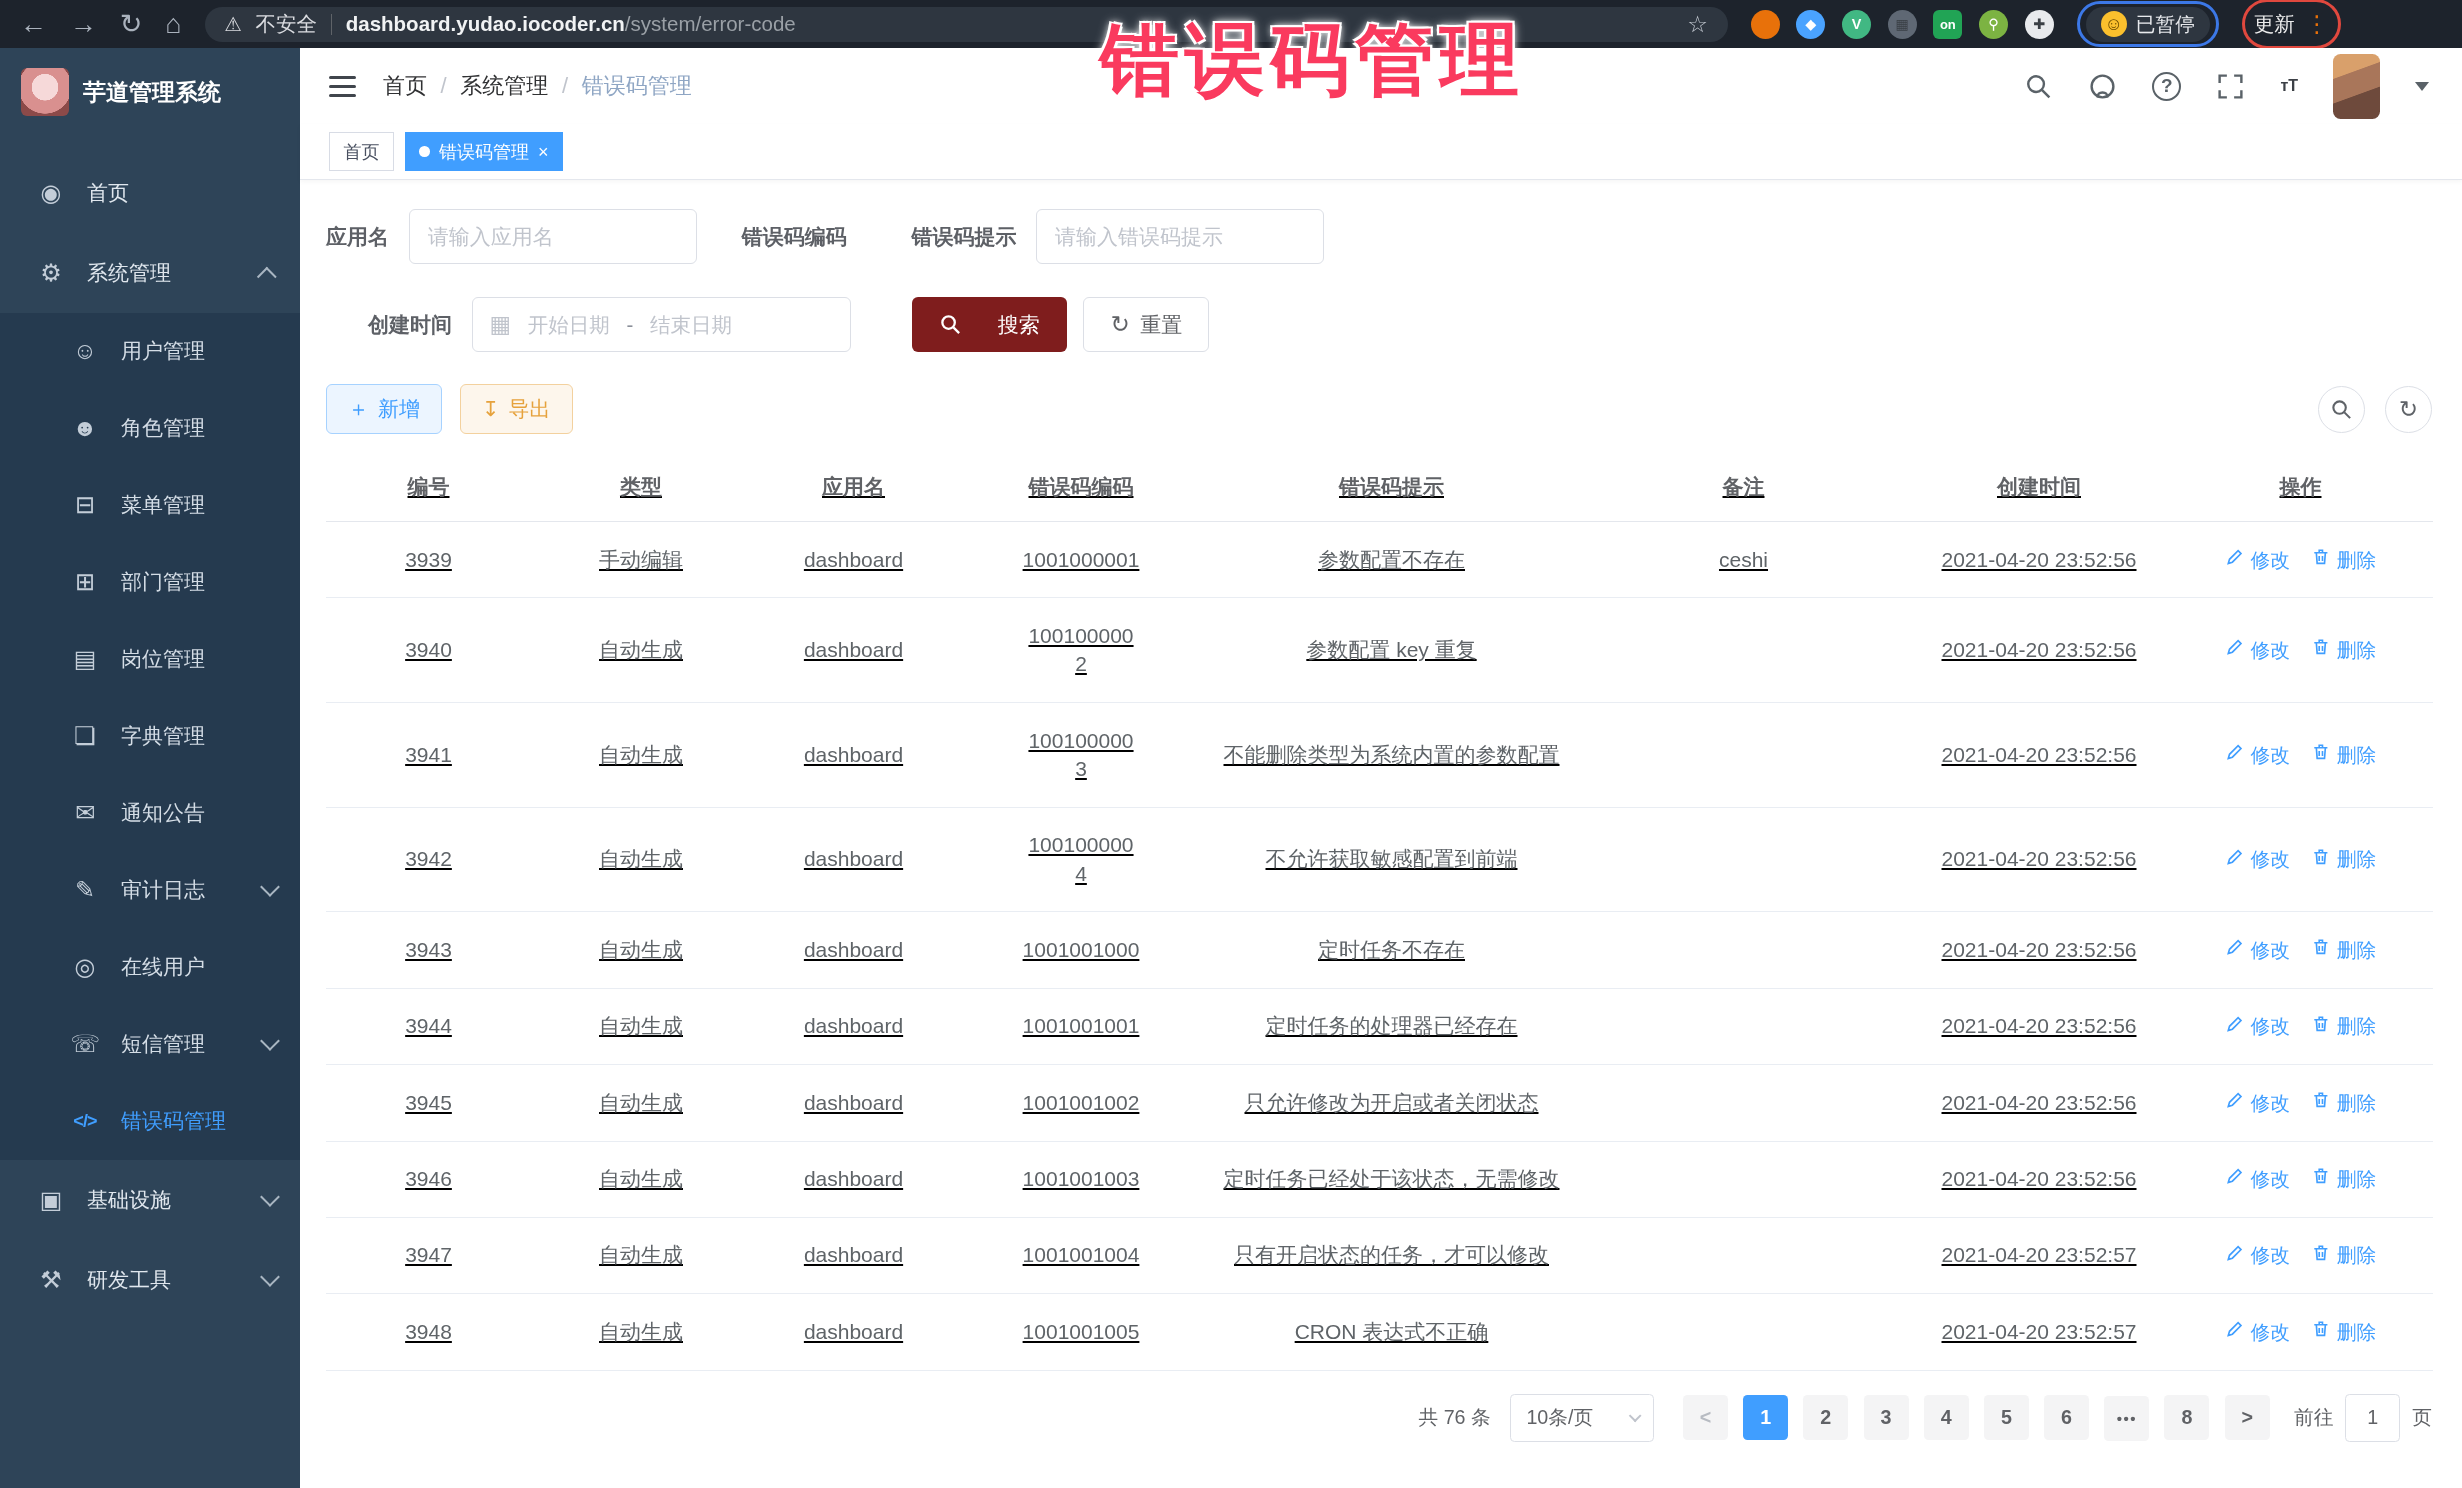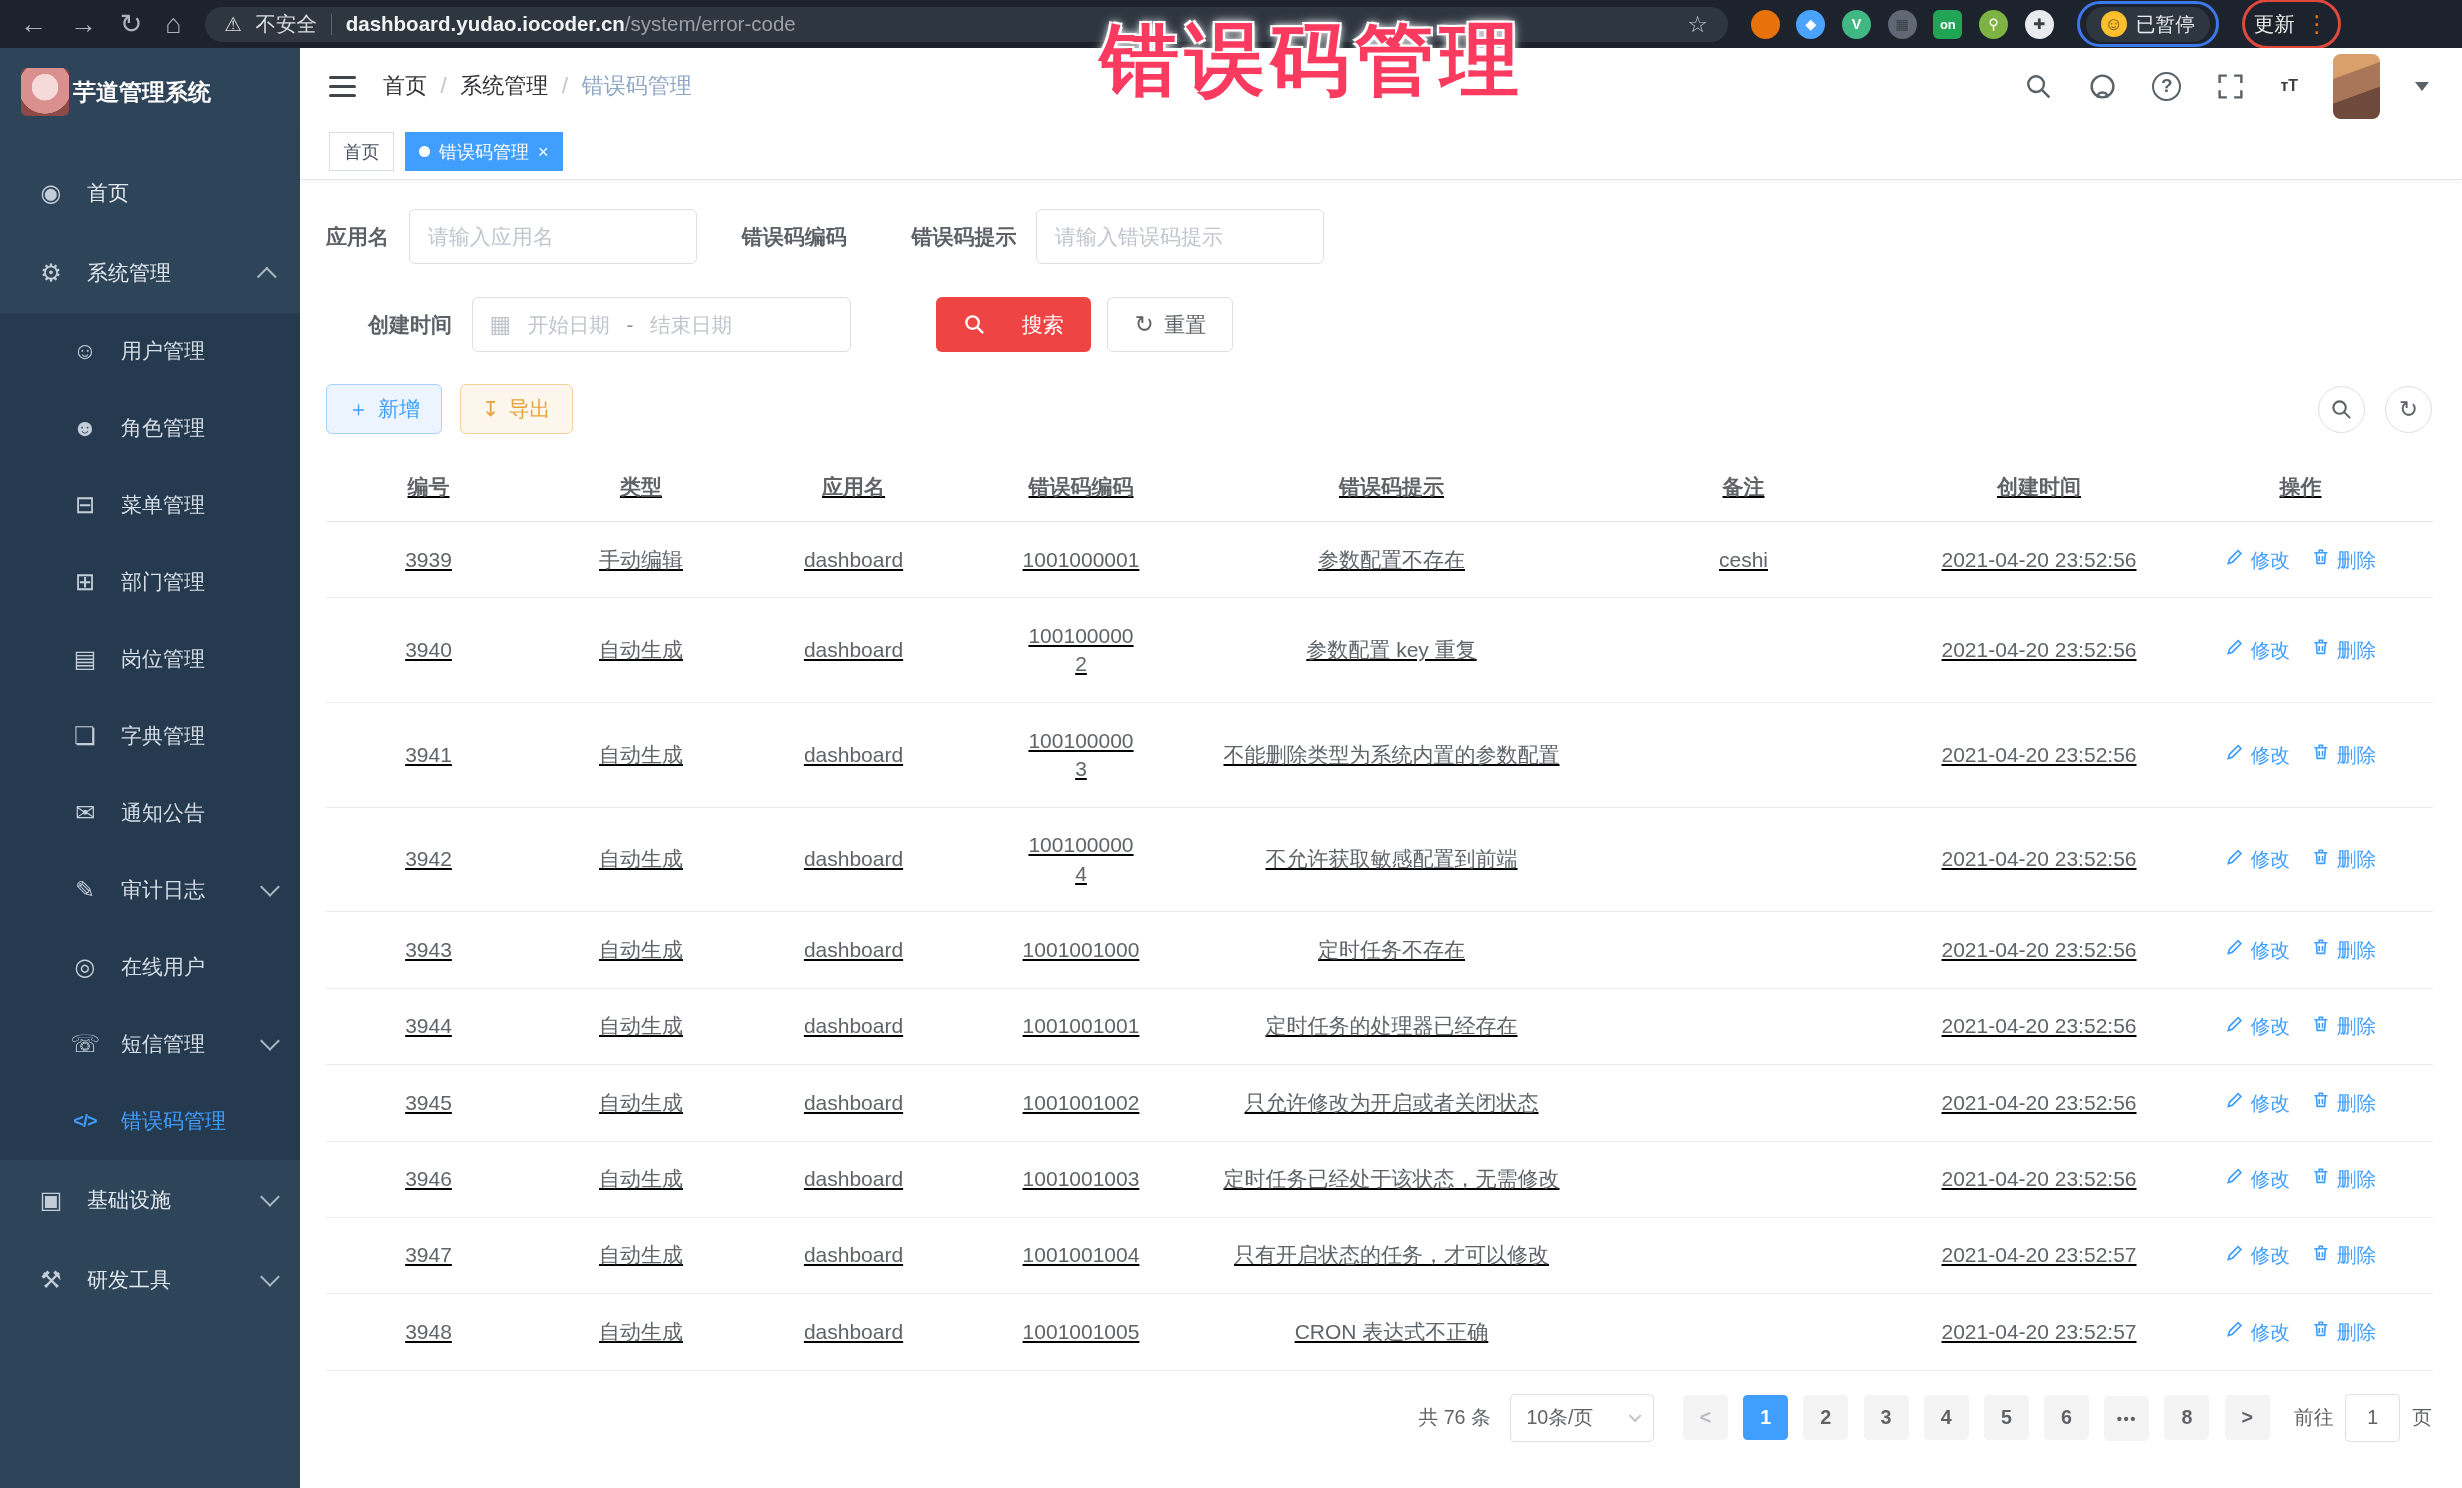--- a/index.html
+++ b/index.html
@@ -23,21 +23,21 @@
   .paused-pill { background:#2e3640; border-radius:19.7px; height:35px; display:flex; align-items:center; gap:9px; padding:0 15px; }
   .emoji-face { width:26px; height:26px; border-radius:50%; background:#fbc02d; color:#6d4c00; font-size:18px; display:flex; align-items:center; justify-content:center; }
   .paused-label { color:#e8eaed; font-size:19.7px; }
   .update-wrap { border:3px solid #e0483e; border-radius:26px; padding:8px 9px; display:flex; align-items:center; gap:10.6px; }
   .update-btn { color:#ececec; font-size:20.5px; }
   .kebab { color:#e8710a; font-size:23px; letter-spacing:0.8px; }
 
   
   .app { display:flex; height:1440px; }
   .sidebar { width:300px; flex-shrink:0; background:#2e4458; overflow:hidden; }
-  .logo-row { height:88px; display:flex; align-items:center; gap:4px; padding:0 21px; }
+  .logo-row { height:88px; display:flex; align-items:center; gap:14px; padding:0 21px; }
   .logo-img { width:48px; height:48px; border-radius:6px; background:radial-gradient(circle at 50% 40%, #f6d9d9 0 35%, #d9908f 36% 70%, #8c4a49 71%); flex-shrink:0; }
   .app-title { font-size:23px; font-weight:700; color:#ffffff; white-space:nowrap; }
   .menu { font-size:21px; padding-top:16.7px; }
   .menu-item { height:80px; display:flex; align-items:center; padding:0 26px 0 33px; color:#e0e7ee; cursor:pointer; }
   .menu-item.sub { background:#253a4f; padding-left:67px; height:77px; color:#d4dde6; }
   .menu-item .mi { width:36px; margin-right:18px; font-size:24px; color:#c3cdd8; text-align:center; flex-shrink:0; }
   .menu-item .mi.code { font-size:18px; font-weight:700; letter-spacing:-0.8px; }
   .menu-item.active, .menu-item.active .mi { color:#409eff; }
   .chev { margin-left:auto; width:13.6px; height:13.6px; border-right:2.3px solid #a9b6c2; border-bottom:2.3px solid #a9b6c2; flex-shrink:0; }
   .chev.up { transform:rotate(-135deg) translate(-3px,-3px); }
@@ -74,21 +74,21 @@
   .f-group { display:flex; align-items:center; margin-right:79px; }
   .f-group.tight { margin-right:45px; }
   .f-label { font-size:21px; font-weight:700; color:#5d6066; margin-right:19.7px; white-space:nowrap; }
   .f-box { width:288px; height:55px; border:1.5px solid #dcdfe6; border-radius:6px; background:#fff; display:flex; align-items:center; padding:0 18px; font-size:21px; color:#c0c4cc; position:relative; }
   .f-box .sel-caret { margin-left:auto; width:10.6px; height:10.6px; border-right:2.3px solid #c0c4cc; border-bottom:2.3px solid #c0c4cc; transform:rotate(45deg) translateY(-3px); }
   input.f-input { width:288px; height:55px; border:1.5px solid #dcdfe6; border-radius:6px; padding:0 18px; font-size:21px; color:#606266; outline:none; font-family:inherit; }
   input.f-input::placeholder { color:#c0c4cc; }
   .date-box { width:379px; height:55px; border:1.5px solid #dcdfe6; border-radius:6px; display:flex; align-items:center; padding:0 16.7px; gap:16.7px; font-size:20.5px; color:#c0c4cc; }
   .date-sep { color:#8a8f99; }
   .btn { height:55px; border-radius:6px; display:inline-flex; align-items:center; gap:10.6px; font-size:21px; padding:0 26px; cursor:pointer; border:1.5px solid transparent; }
-  .btn-primary { background:#ef4444; color:#fff; margin-left:40px;gap:36px; }
+  .btn-primary { background:#7f1d1d; color:#fff; margin-left:16px;gap:36px; }
   .btn-plain { background:#fff; border-color:#dcdfe6; color:#606266; margin-left:16.7px; }
   .btn .svg-ic { width:23px; height:23px; }
   .btn .svg-ic svg { width:100%; height:100%; stroke:#fff; fill:none; stroke-width:2.4; }
   .ric { font-size:23px; line-height:1; }
 
   .toolbar { display:flex; align-items:center; margin-top:32px; }
   .btn-sm { height:50px; border-radius:6px; display:inline-flex; align-items:center; gap:9px; font-size:21px; padding:0 21px; cursor:pointer; }
   .btn-add { background:#ecf5ff; border:1.5px solid #a6d2ff; color:#409eff; }
   .btn-export { background:#fdf6ec; border:1.5px solid #f3d19e; color:#e6a23c; margin-left:18px; }
   .tool-right { margin-left:auto; display:flex; gap:19.7px; }

